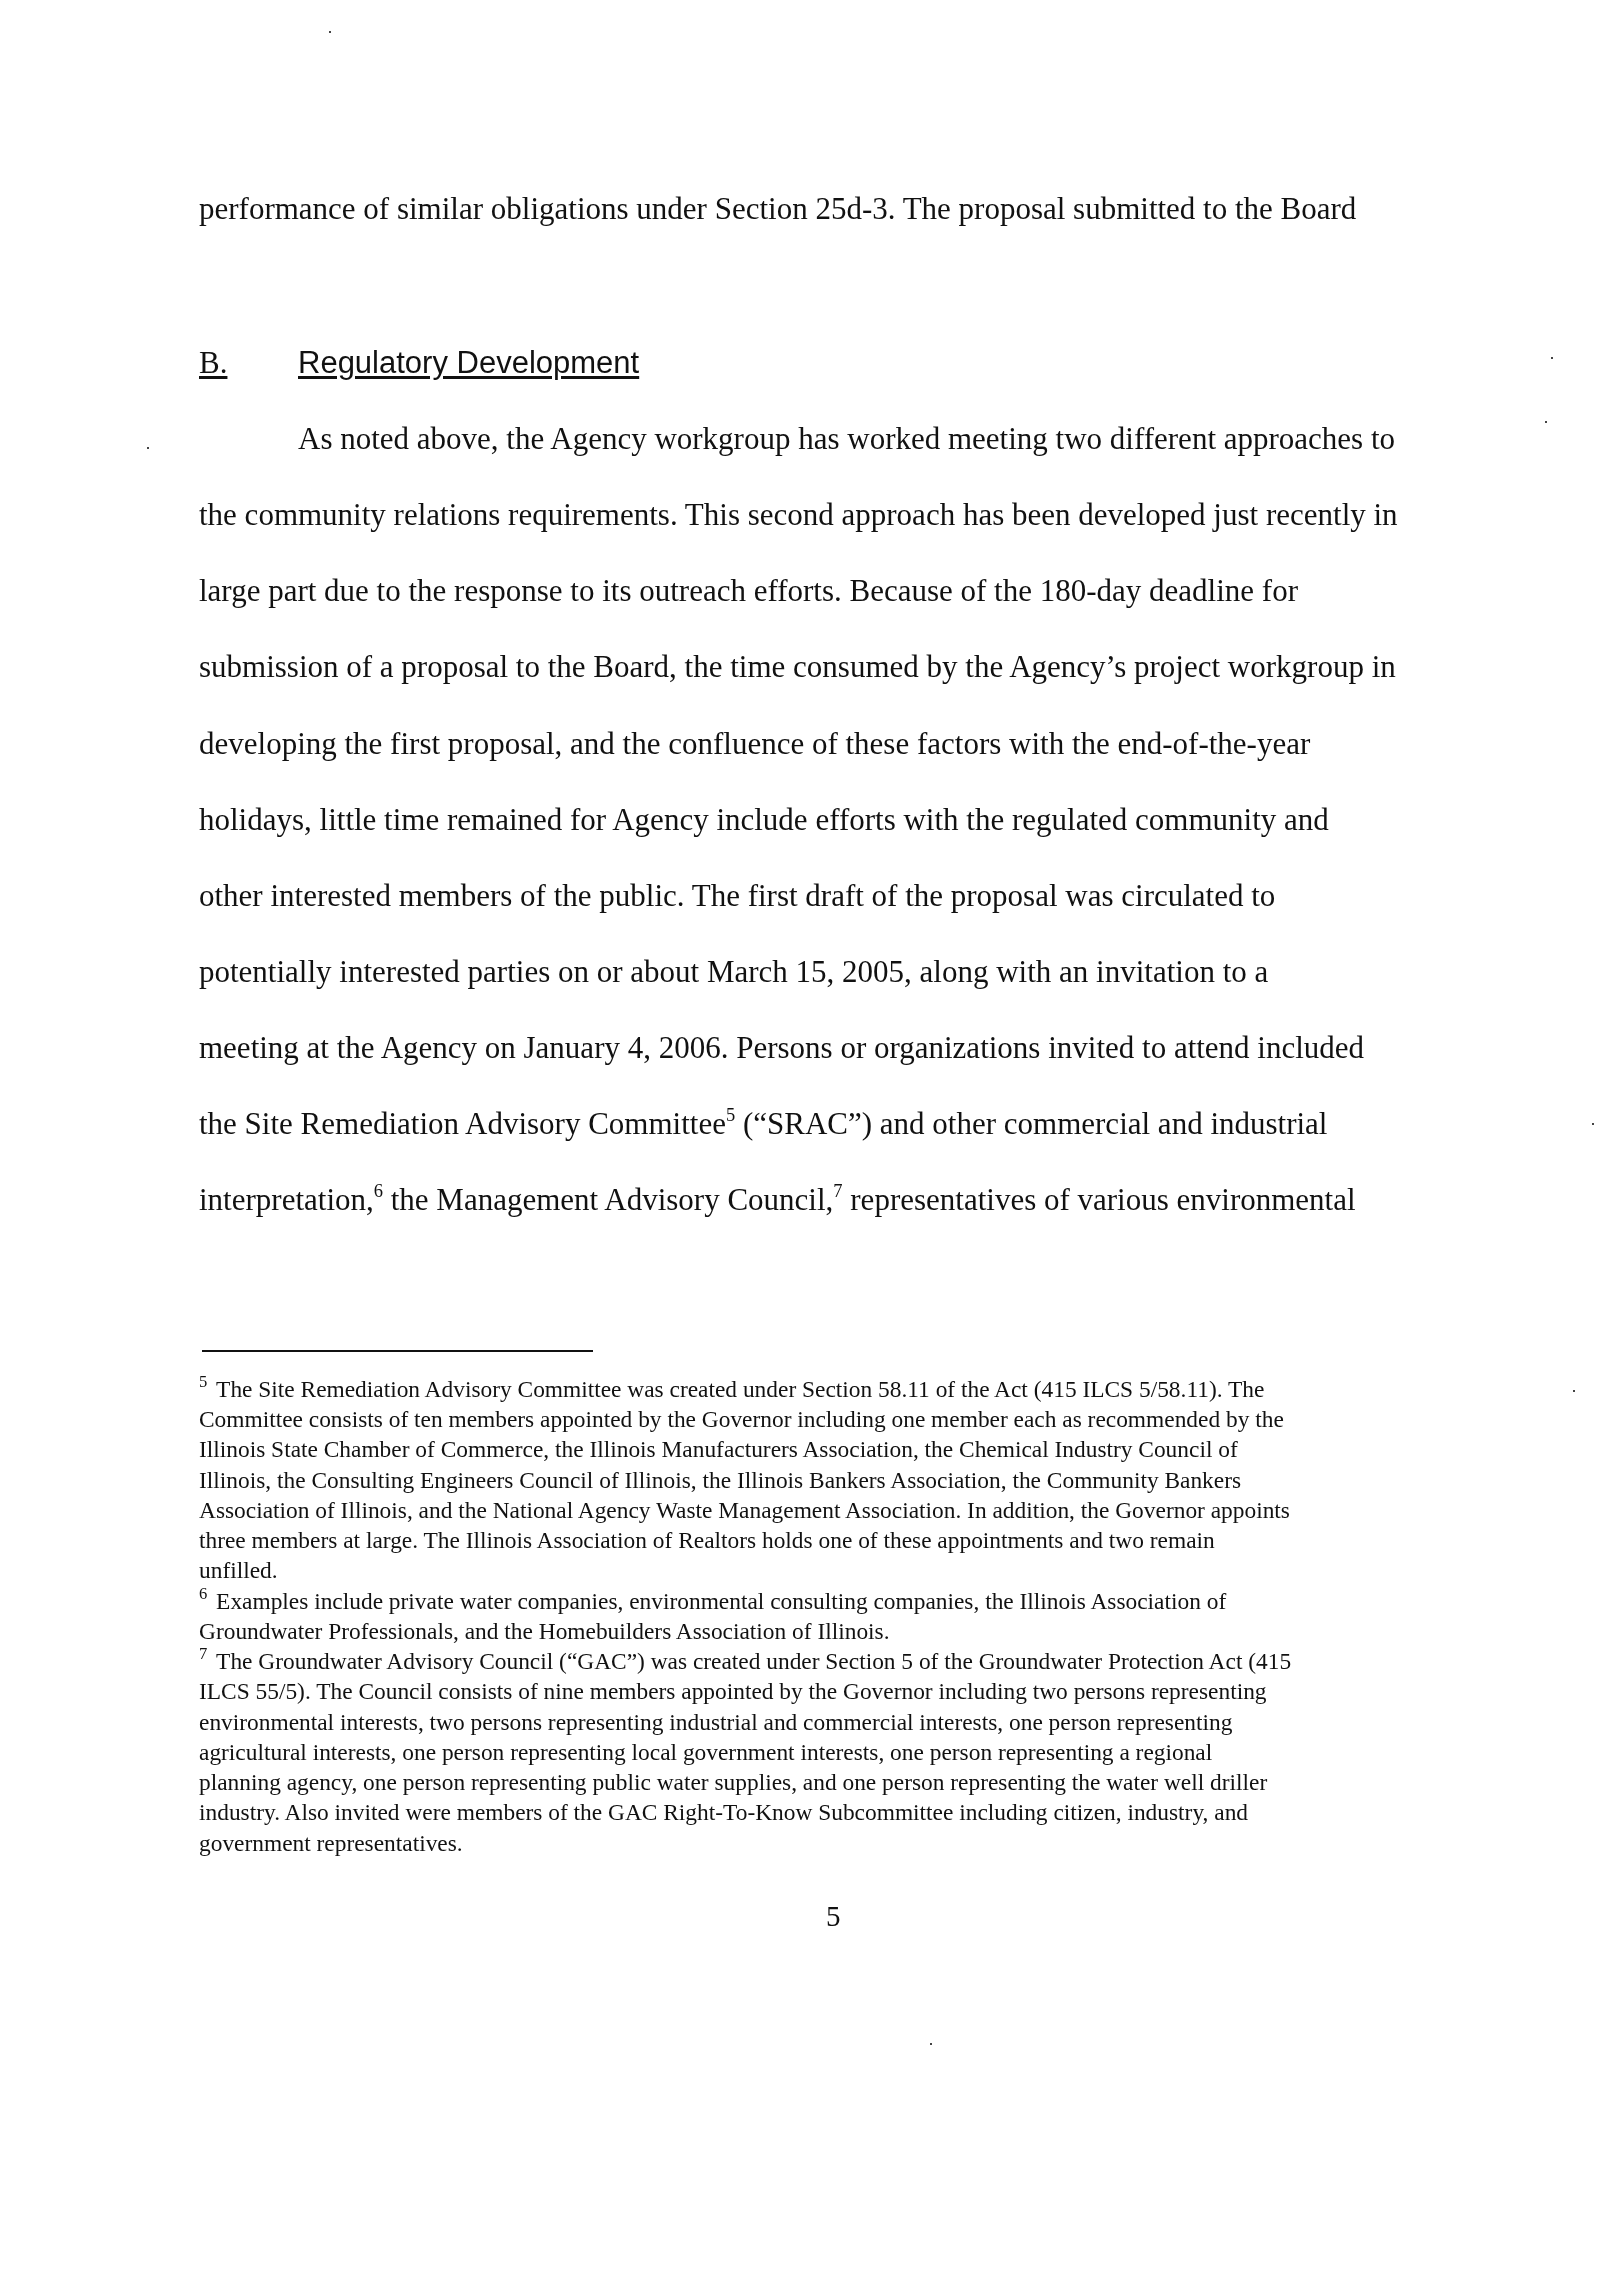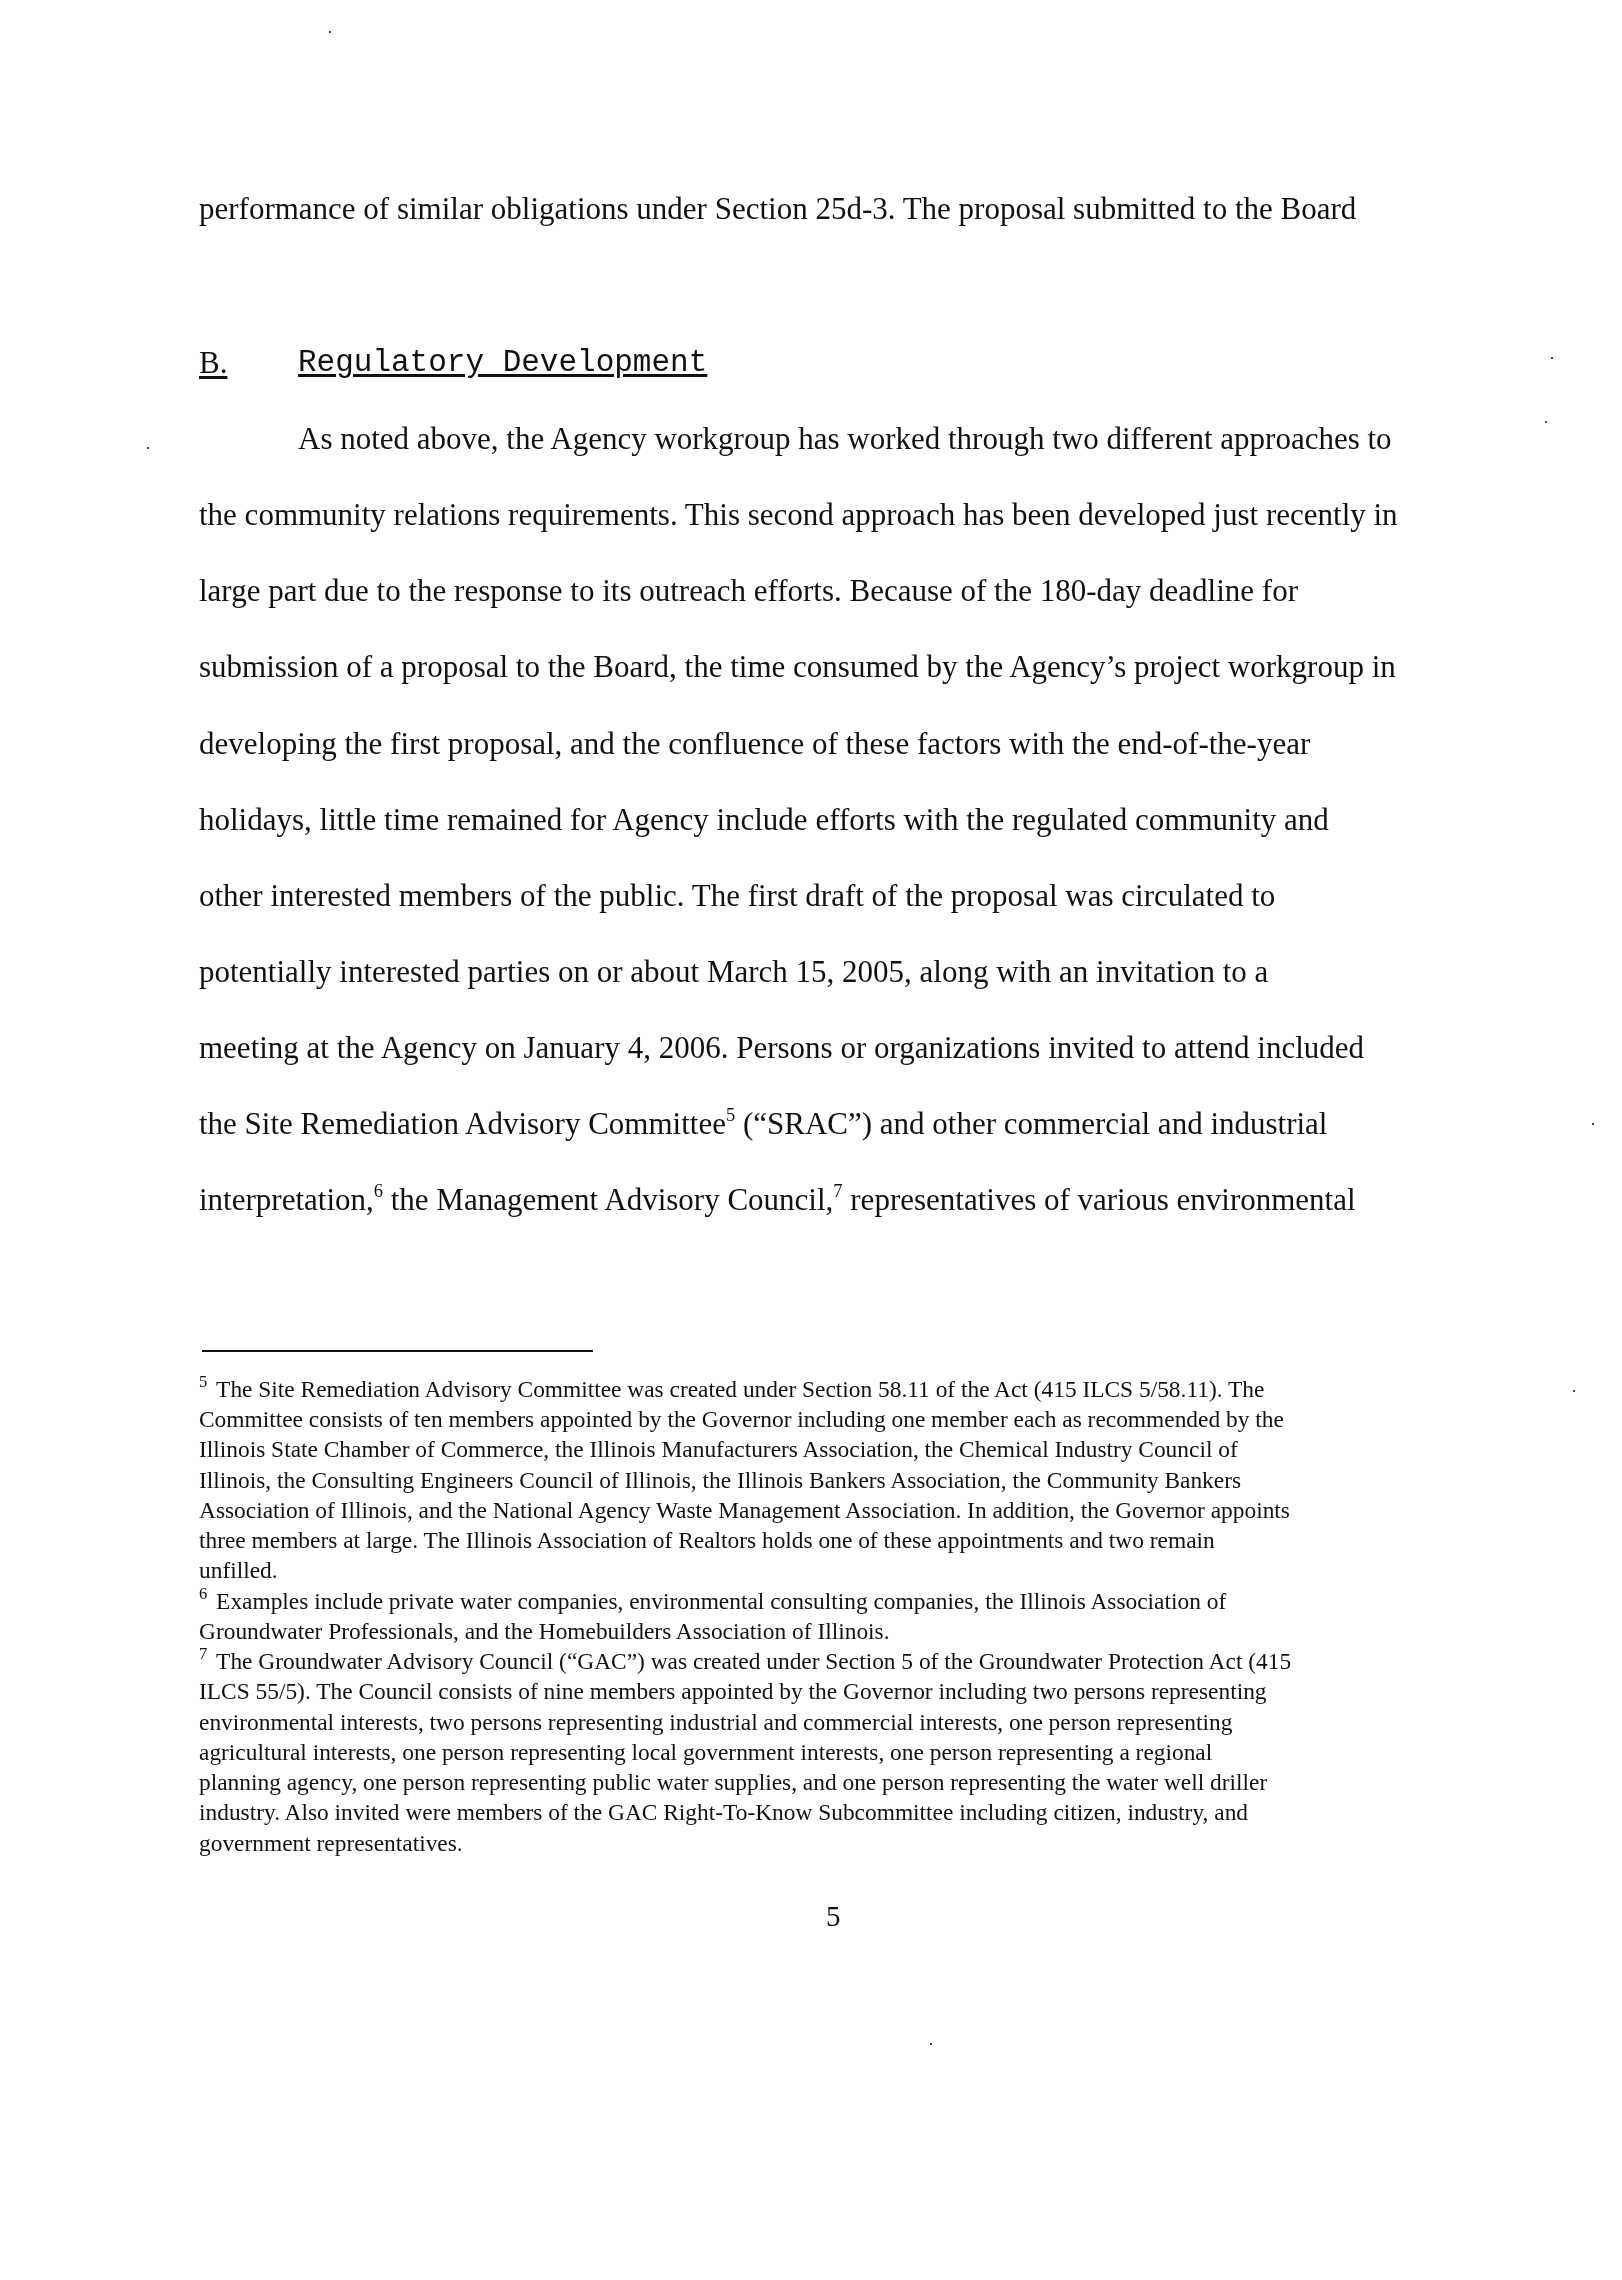--- a/index.html
+++ b/index.html
@@ -5,21 +5,21 @@
   html, body { margin: 0; padding: 0; background: #ffffff; }
   body { width: 1623px; height: 2280px; position: relative; overflow: hidden; }
   .page { position: absolute; left: 12px; top: 0; width: 1623px; height: 2280px; background: #ffffff; color: #111; }
   .body-line {
     position: absolute; left: 187px; white-space: nowrap;
     font-family: "Liberation Serif", "DejaVu Serif", serif;
     font-size: 31px; line-height: 1; color: #111;
   }
   .indent { left: 286px; }
   .heading-letter { position: absolute; left: 187px; font-family: "Liberation Serif", serif; font-size: 31px; line-height: 1; text-decoration: underline; text-underline-offset: 2.9px; }
-  .heading-title { position: absolute; left: 286px; font-family: Liberation Mono, monospace; font-size: 31px; line-height: 1; text-decoration: underline; text-underline-offset: 2.9px; white-space: nowrap; }
+  .heading-title { position: absolute; left: 286px; font-family: Liberation Sans, sans-serif; font-size: 31px; line-height: 1; text-decoration: underline; text-underline-offset: 2.9px; white-space: nowrap; }
   sup.fn { font-size: 18.5px; vertical-align: 0; position: relative; top: -12.7px; }
   .separator { position: absolute; left: 190px; top: 1350px; width: 391px; height: 2px; background: #111; }
   .fn-line {
     position: absolute; left: 187px; white-space: nowrap;
     font-family: "Liberation Serif", "DejaVu Serif", serif;
     font-size: 23.4px; line-height: 1; color: #111; text-align: right;
   }
   .fn-num { font-size: 16.6px; position: relative; top: -9.8px; margin-right: 8.8px; }
   .page-number { position: absolute; left: 814px; top: 1902px; font-family: "Liberation Serif", serif; font-size: 29px; line-height: 1; }
   .speck { position: absolute; width: 2px; height: 2px; background: #444; }
@@ -30,21 +30,21 @@
 <div class="page">
 
   <div class="body-line" style="top:193px">performance of similar obligations under Section 25d-3.  The proposal submitted to the Board</div>
 
   <div>
     <span class="heading-letter" style="top:347px">B.</span>
     <span class="heading-title" style="top:347px">Regulatory Development</span>
   </div>
 
   <div>
-    <div class="body-line indent" style="top:423px">As noted above, the Agency workgroup has worked through two different approaches to</div>
+    <div class="body-line indent" style="top:423px">As noted above, the Agency workgroup has worked meeting two different approaches to</div>
     <div class="body-line" style="top:499px">the community relations requirements.  This second approach has been developed just recently in</div>
     <div class="body-line" style="top:575px">large part due to the response to its outreach efforts.  Because of the 180-day deadline for</div>
     <div class="body-line" style="top:651px">submission of a proposal to the Board, the time consumed by the Agency’s project workgroup in</div>
     <div class="body-line" style="top:728px">developing the first proposal, and the confluence of these factors with the end-of-the-year</div>
     <div class="body-line" style="top:804px">holidays, little time remained for Agency include efforts with the regulated community and</div>
     <div class="body-line" style="top:880px">other interested members of the public.  The first draft of the proposal was circulated to</div>
     <div class="body-line" style="top:956px">potentially interested parties on or about March 15, 2005, along with an invitation to a</div>
     <div class="body-line" style="top:1032px">meeting at the Agency on January 4, 2006.  Persons or organizations invited to attend included</div>
     <div class="body-line" style="top:1108px">
       <span>the Site Remediation Advisory Committee</span><sup class="fn">5</sup><span> (“SRAC”) and other commercial and industrial</span>

